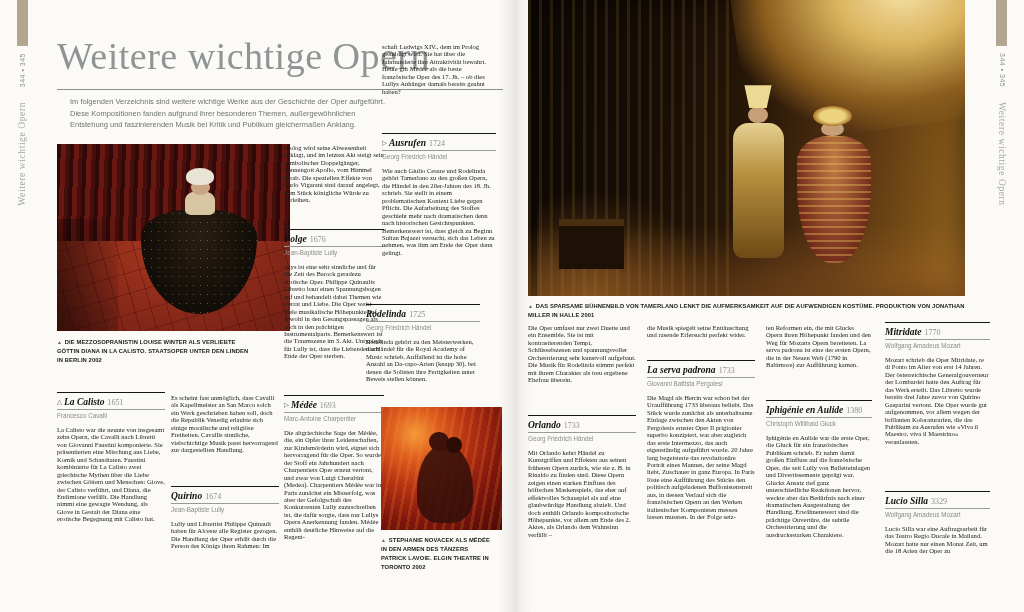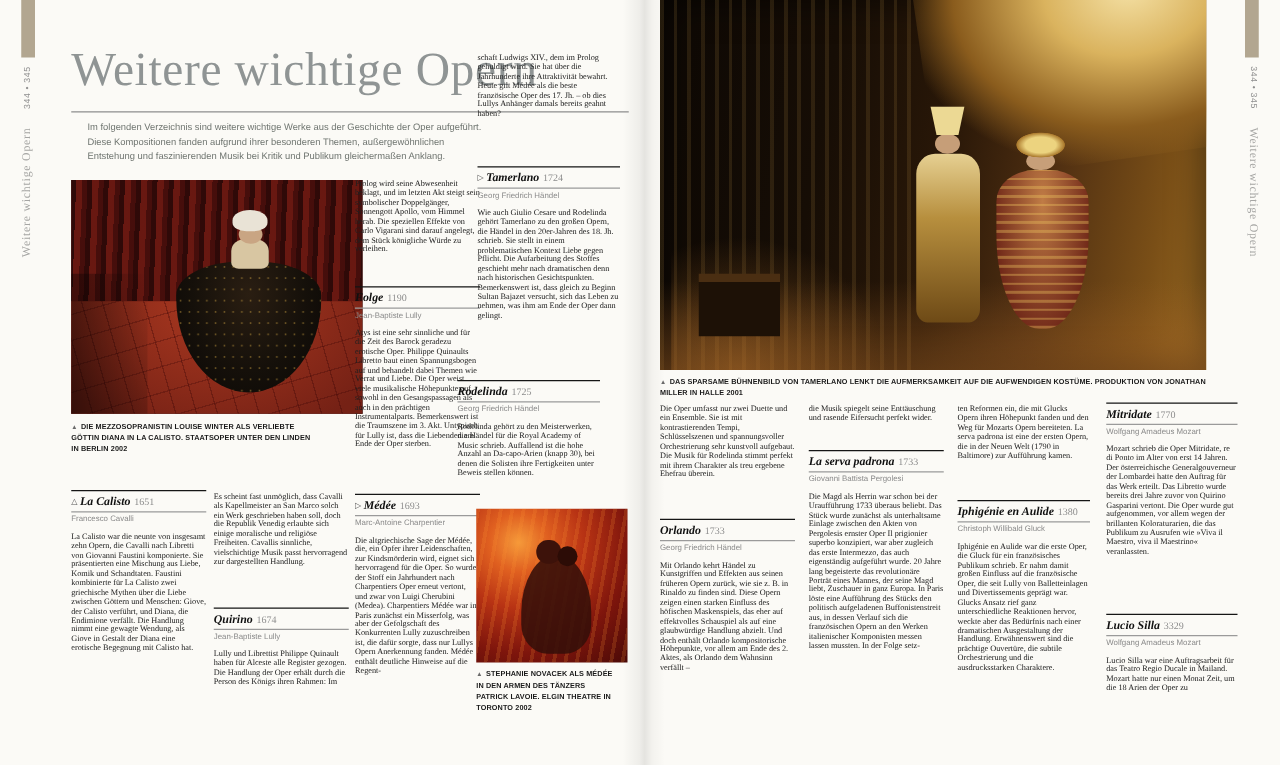--- a/index.html
+++ b/index.html
@@ -147,39 +147,39 @@
       <span>Quirino</span><span class="eyear">1674</span>
     </div>
     <div class="ecomposer">Jean-Baptiste Lully</div>
     <div class="ebody">Lully und Librettist Philippe Quinault haben für Alceste alle Register gezogen. Die Handlung der Oper erhält durch die Person des Königs ihren Rahmen: Im</div>
   </div>
 
   <div class="tblock" style="left:284px;top:144px;width:100px;">Prolog wird seine Abwesenheit beklagt, und im letzten Akt steigt sein symbolischer Doppelgänger, Sonnengott Apollo, vom Himmel herab. Die speziellen Effekte von Carlo Vigarani sind darauf angelegt, dem Stück königliche Würde zu verleihen.</div>
   <div class="entry" style="left:284px;top:229px;width:100px;">
     <div class="erule"></div>
     <div class="etitle">
-      <span>Folge</span><span class="eyear">1190</span>
+      <span>Folge</span><span class="eyear">1676</span>
     </div>
     <div class="ecomposer">Jean-Baptiste Lully</div>
     <div class="ebody">Atys ist eine sehr sinnliche und für die Zeit des Barock geradezu erotische Oper. Philippe Quinaults Libretto baut einen Spannungsbogen auf und behandelt dabei Themen wie Verrat und Liebe. Die Oper weist viele musikalische Höhepunkte auf, sowohl in den Gesangspassagen als auch in den prächtigen Instrumentalparts. Bemerkenswert ist die Traumszene im 3. Akt. Untypisch für Lully ist, dass die Liebenden am Ende der Oper sterben.</div>
   </div>
   <div class="entry" style="left:284px;top:395px;width:100px;">
     <div class="erule"></div>
     <div class="etitle">
       <span class="emarker">▷</span><span>Médée</span><span class="eyear">1693</span>
     </div>
     <div class="ecomposer">Marc-Antoine Charpentier</div>
     <div class="ebody">Die altgriechische Sage der Médée, die, ein Opfer ihrer Leidenschaften, zur Kindsmörderin wird, eignet sich hervorragend für die Oper. So wurde der Stoff ein Jahrhundert nach Charpentiers Oper erneut vertont, und zwar von Luigi Cherubini (Medea). Charpentiers Médée war in Paris zunächst ein Misserfolg, was aber der Gefolgschaft des Konkurrenten Lully zuzuschreiben ist, die dafür sorgte, dass nur Lullys Opern Anerkennung fanden. Médée enthält deutliche Hinweise auf die Regent-</div>
   </div>
 
   <div class="tblock" style="left:382px;top:43px;width:114px;">schaft Ludwigs XIV., dem im Prolog gehuldigt wird. Sie hat über die Jahrhunderte ihre Attraktivität bewahrt. Heute gilt Médée als die beste französische Oper des 17. Jh. – ob dies Lullys Anhänger damals bereits geahnt haben?</div>
   <div class="entry" style="left:382px;top:133px;width:114px;">
     <div class="erule"></div>
     <div class="etitle">
-      <span class="emarker">▷</span><span>Tamerlano</span><span class="eyear">1724</span>
+      <span class="emarker">▷</span><span>Ausrufen</span><span class="eyear">1724</span>
     </div>
     <div class="ecomposer">Georg Friedrich Händel</div>
     <div class="ebody">Wie auch Giulio Cesare und Rodelinda gehört Tamerlano zu den großen Opern, die Händel in den 20er-Jahren des 18. Jh. schrieb. Sie stellt in einem problematischen Kontext Liebe gegen Pflicht. Die Aufarbeitung des Stoffes geschieht mehr nach dramatischen denn nach historischen Gesichtspunkten. Bemerkenswert ist, dass gleich zu Beginn Sultan Bajazet versucht, sich das Leben zu nehmen, was ihm am Ende der Oper dann gelingt.</div>
   </div>
   <div class="entry" style="left:366px;top:304px;width:114px;">
     <div class="erule"></div>
     <div class="etitle">
       <span>Rodelinda</span><span class="eyear">1725</span>
     </div>
     <div class="ecomposer">Georg Friedrich Händel</div>

